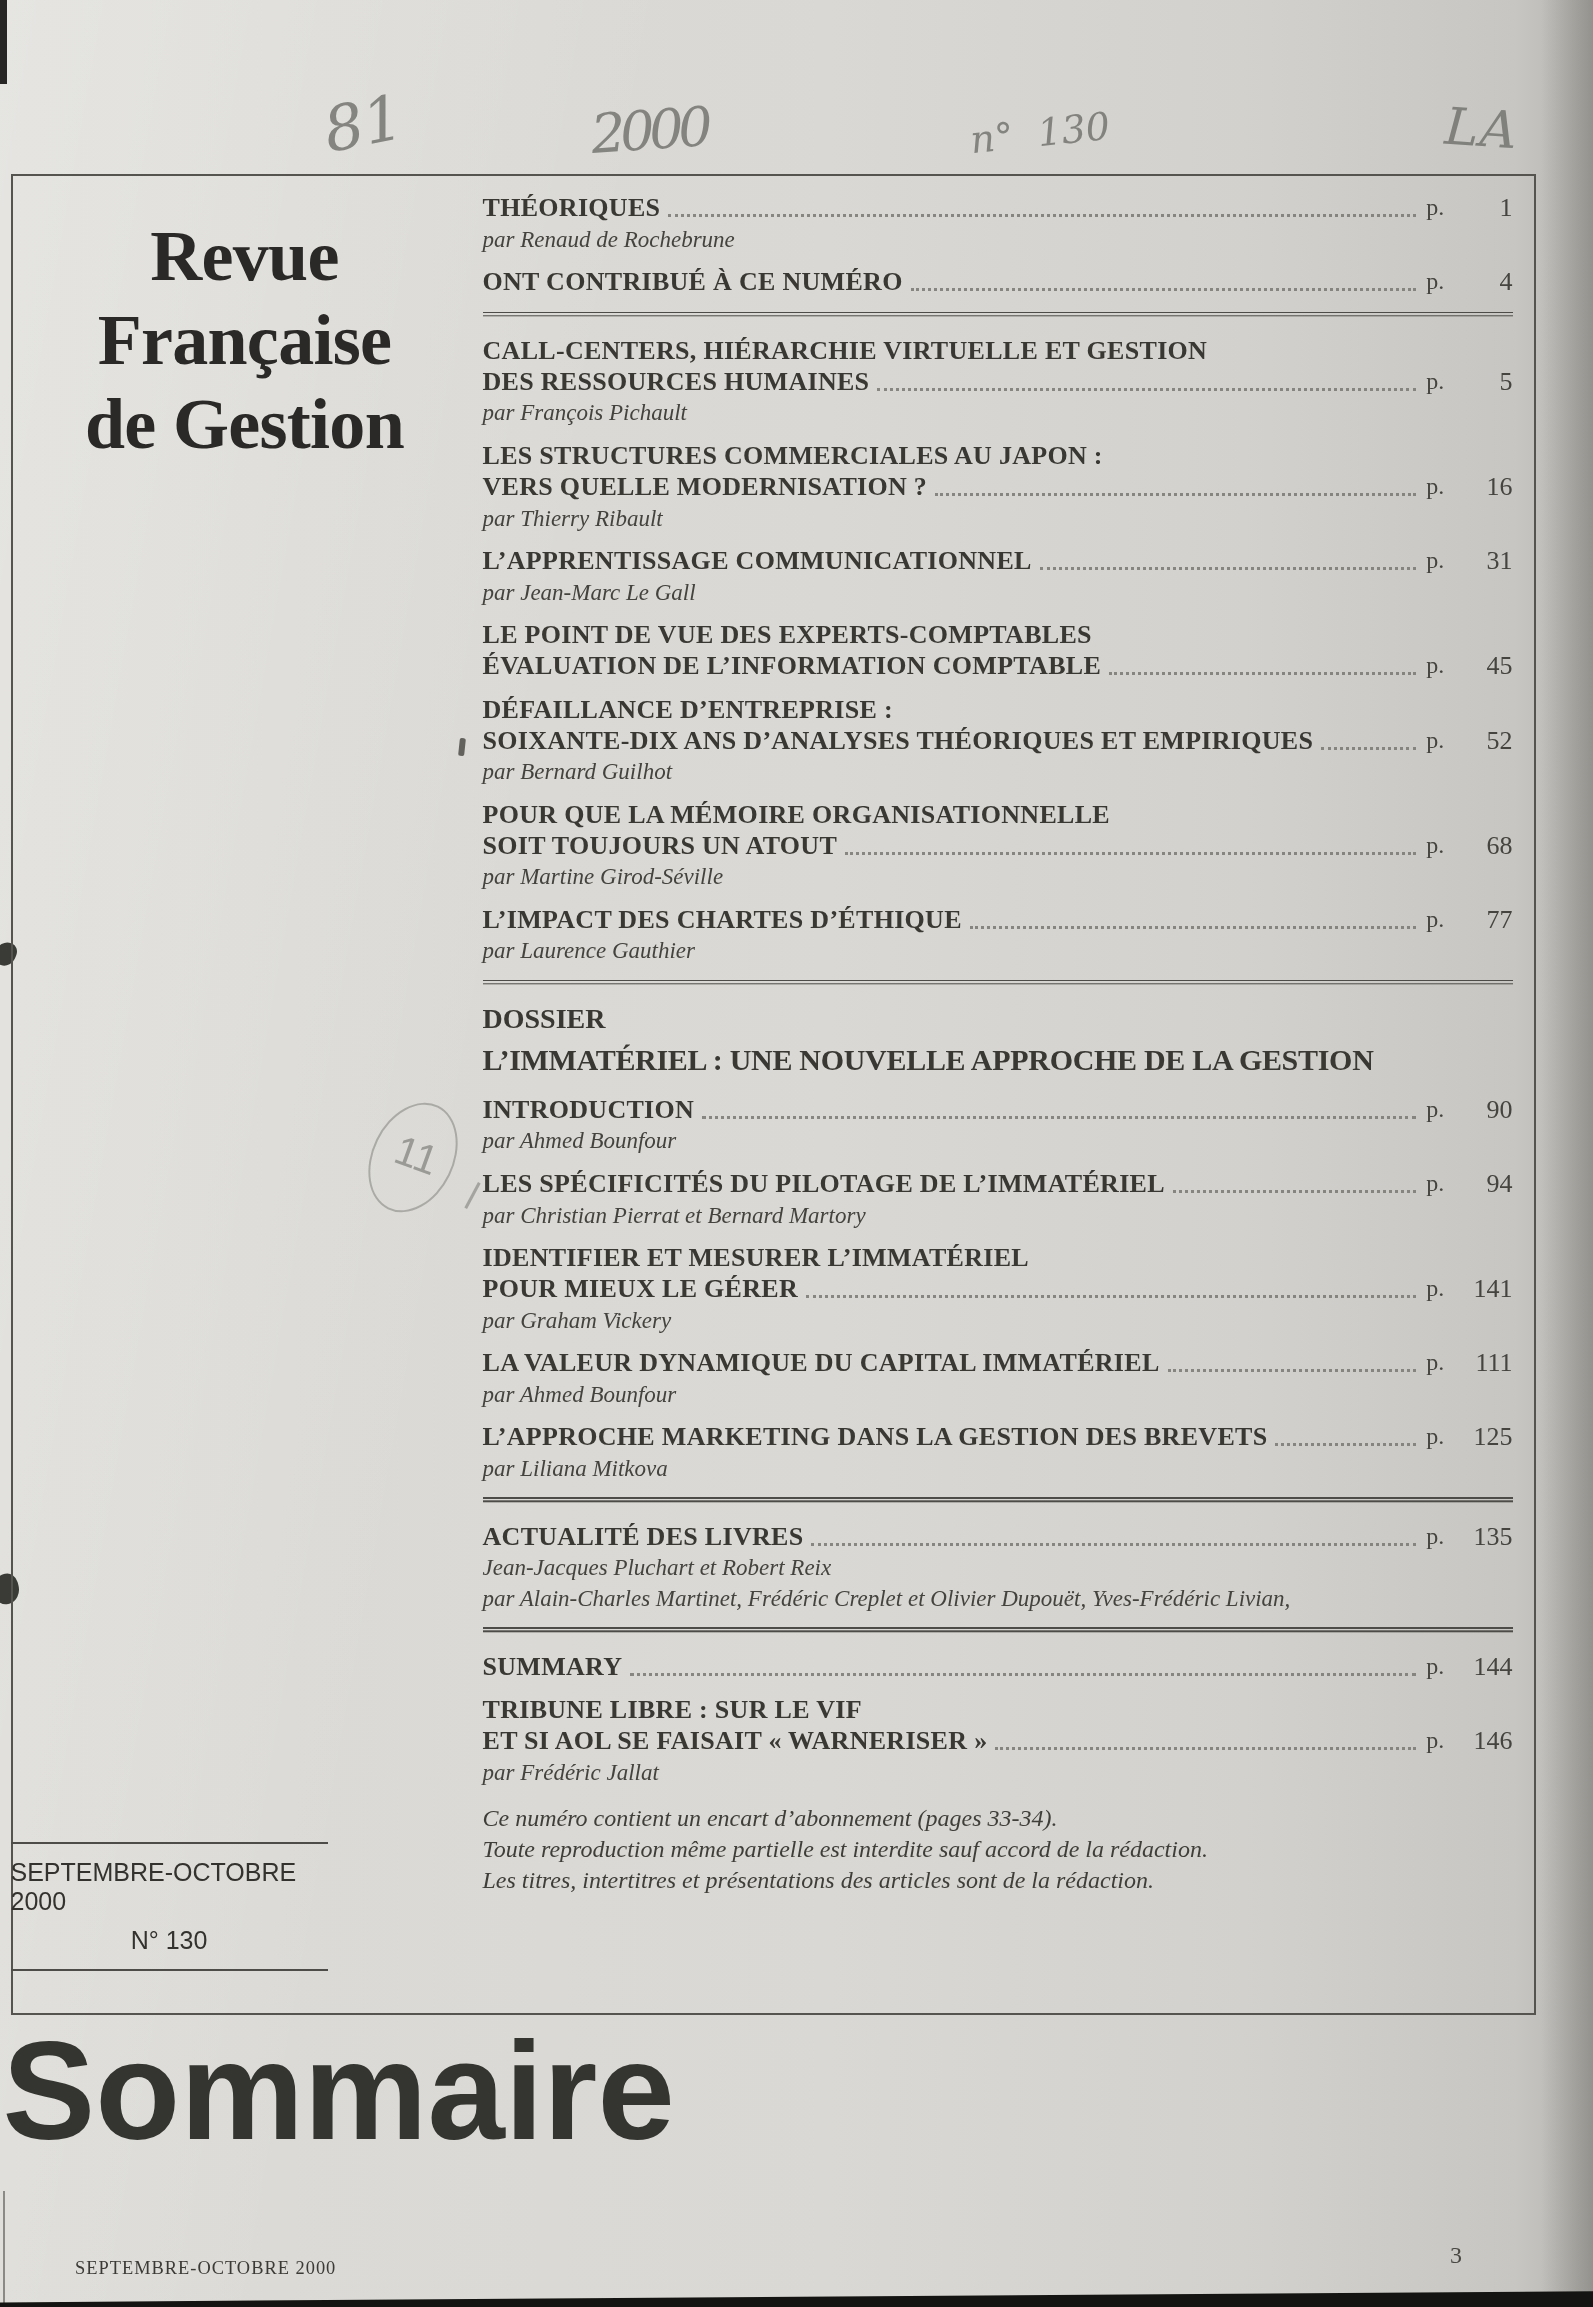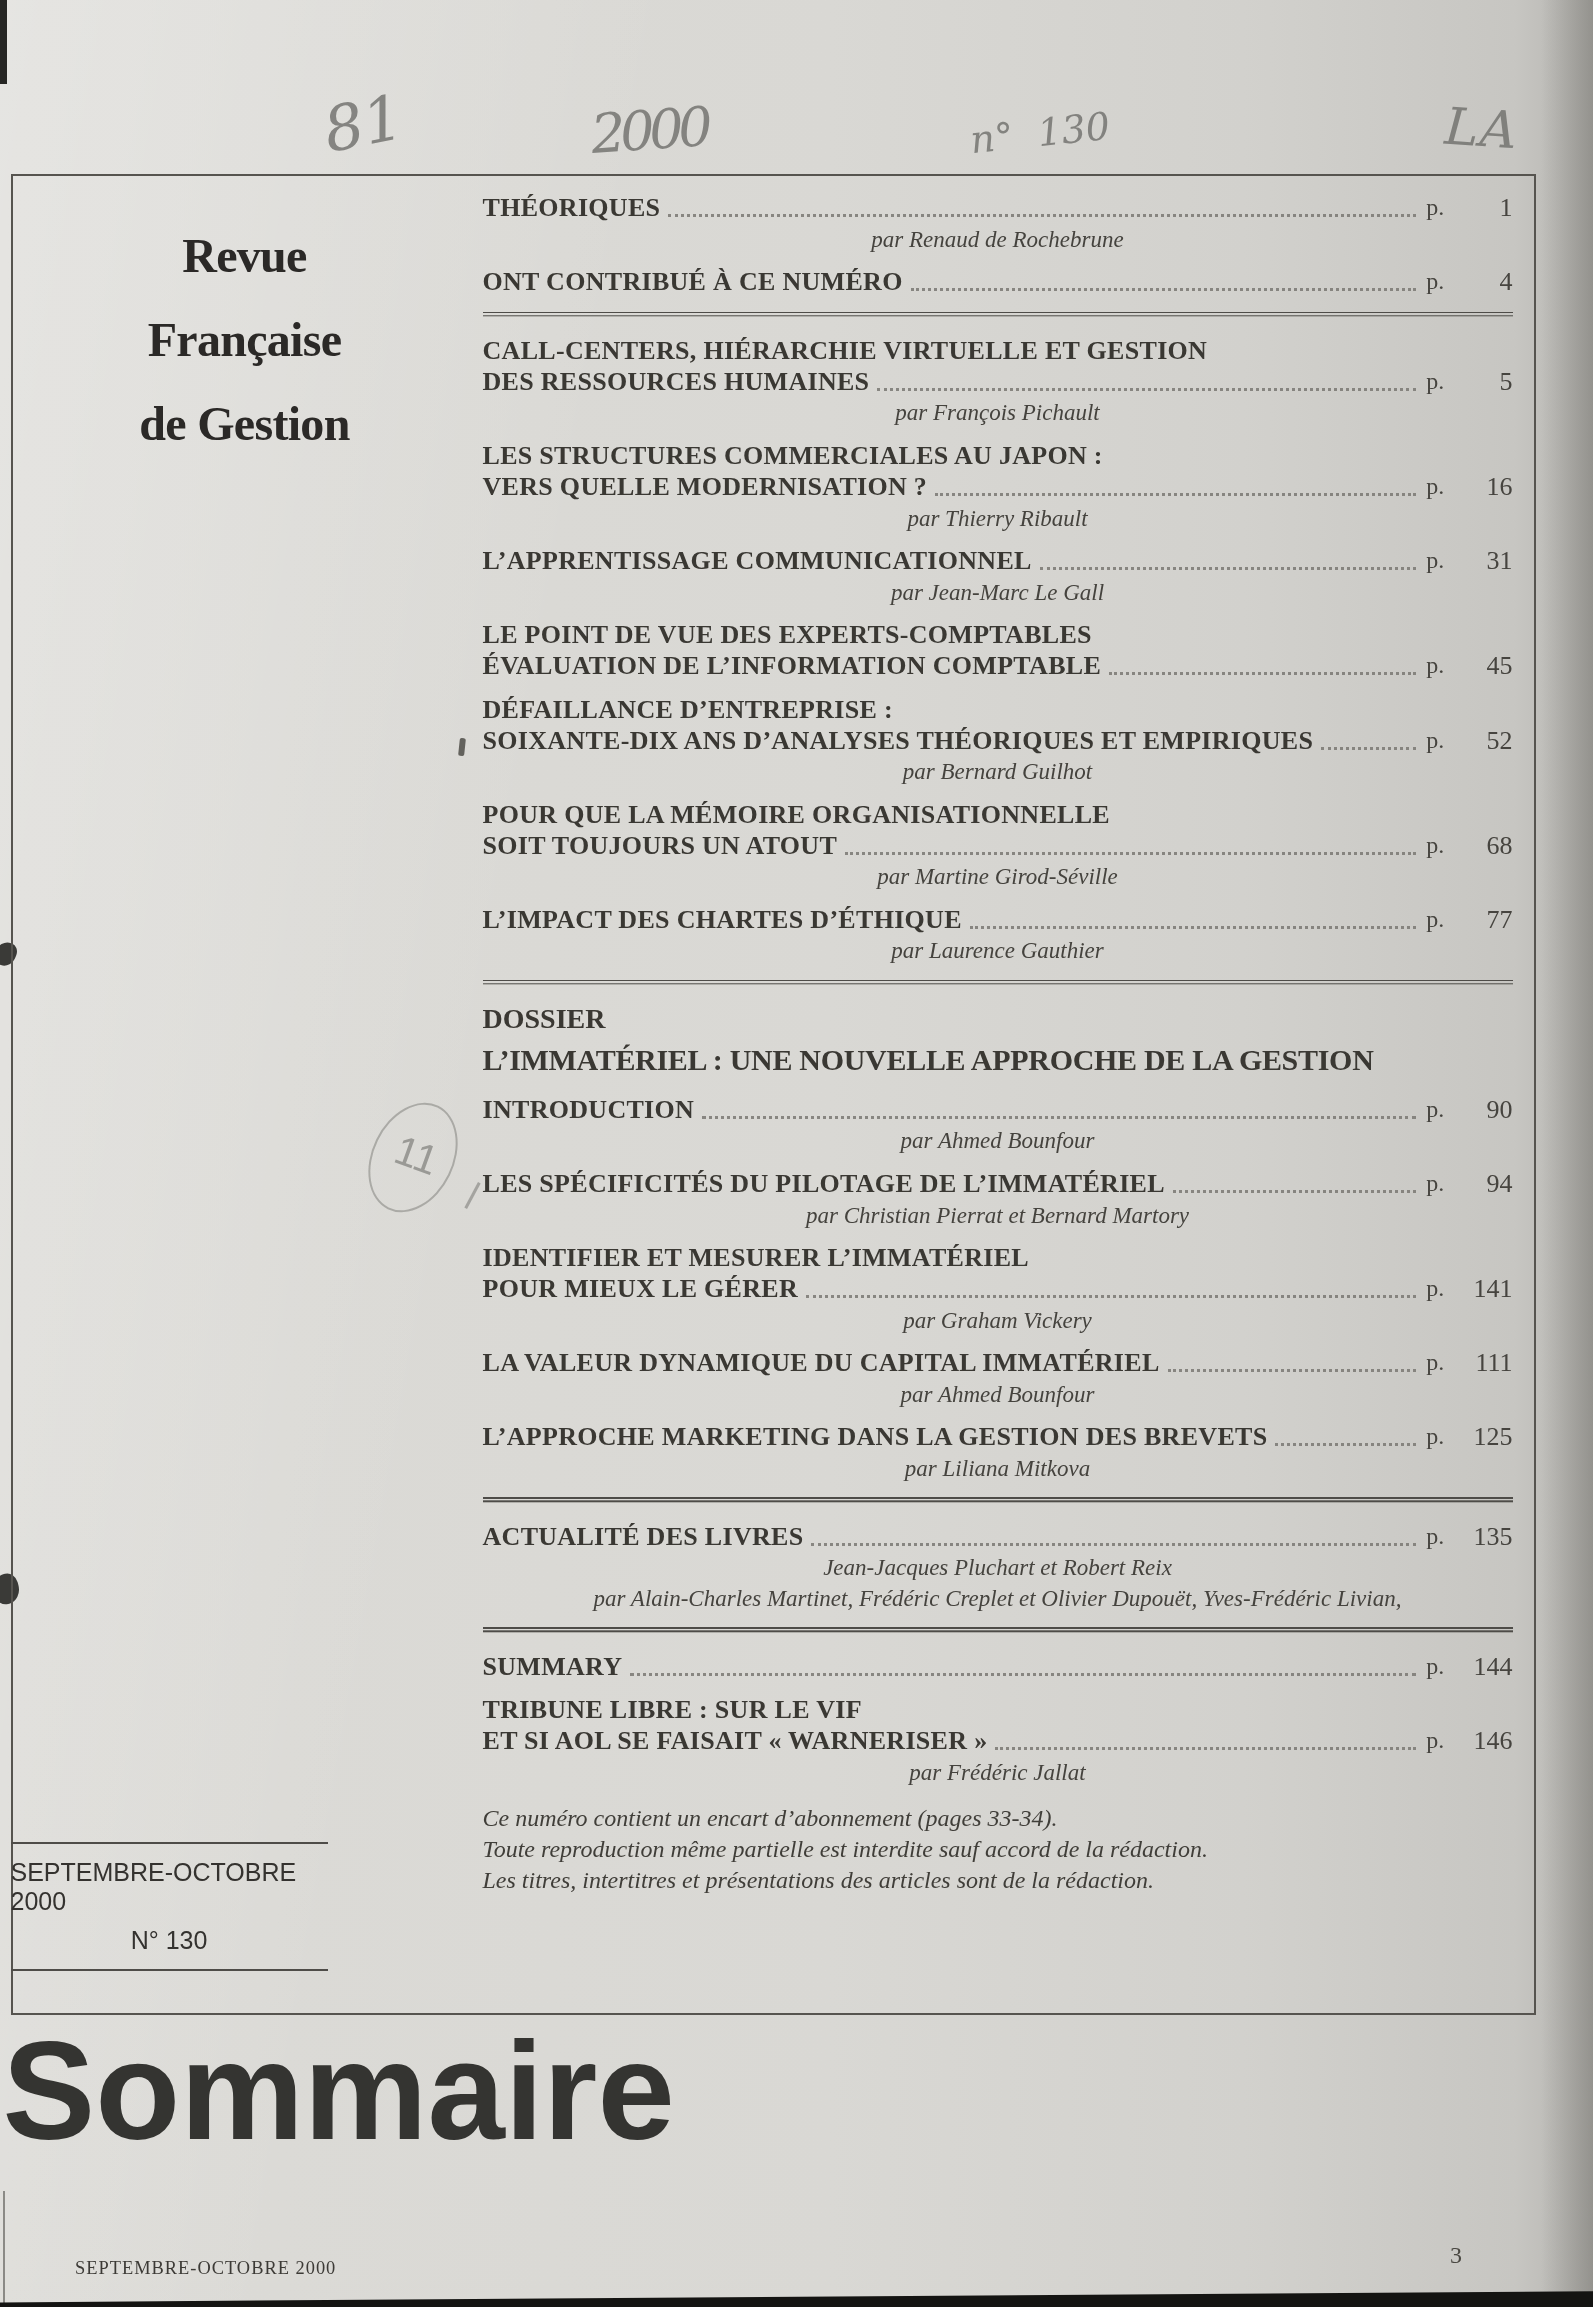--- a/index.html
+++ b/index.html
@@ -33,37 +33,37 @@
          border:2.6px solid rgba(110,110,106,.45);border-radius:50%;transform:rotate(26deg);}
   .stamp-text{position:absolute;left:20px;top:29px;font-family:"Liberation Sans",sans-serif;
          font-size:41px;color:rgba(100,100,96,.55);transform:rotate(-6deg);}
   .stamp-tick{position:absolute;left:471px;top:1181px;width:0;height:29px;
          border-left:3.3px solid rgba(110,110,106,.5);transform:rotate(28deg);}
   
   .main-box{position:absolute;left:10.5px;top:174px;width:1521px;height:1837px;
             border:2px solid #56544f;}
   
   .brand{position:absolute;left:0;top:38px;width:464px;text-align:center;
-         font-weight:bold;font-size:48px;line-height:84px;color:#2b2927;letter-spacing:-0.7px;}
+         font-weight:bold;font-size:72px;line-height:84px;color:#2b2927;letter-spacing:-0.7px;}
   
   .issue-box{position:absolute;left:-2px;top:1666px;width:317px;height:125px;
          border-top:2px solid #4e4c48;border-bottom:2px solid #4e4c48;
          display:flex;flex-direction:column;justify-content:center;align-items:center;row-gap:10.5px;
          font-family:"Liberation Sans",sans-serif;font-size:25px;color:#34322f;}
   
   .toc{position:absolute;left:470px;top:16px;width:1030px;}
   .t-line,.t-text{font-weight:bold;font-size:26px;line-height:31px;color:#3a3833;letter-spacing:0.3px;}
   .t-last{display:flex;}
   .t-text{flex:0 0 auto;white-space:nowrap;}
   .leader{flex:1 1 20px;min-width:0;align-self:flex-end;height:0;
           border-bottom:3.3px dotted #7a7873;margin:0 10.5px 6px 8px;opacity:.85;}
   .p-label{flex:0 0 auto;align-self:flex-end;font-size:24px;line-height:31px;color:#46443f;margin-right:5.3px;}
   .p-num{flex:0 0 63px;text-align:right;font-size:26px;line-height:31px;color:#46443f;}
   .entry{margin-bottom:12.5px;}
-  .author{font-style:italic;font-size:23px;line-height:28px;margin-top:2.6px;color:#45433e;text-align:center;}
+  .author{font-style:italic;font-size:23px;line-height:28px;margin-top:2.6px;color:#45433e;}
   .section-rule{height:1.3px;background:#4e4c48;box-shadow:0 3.3px 0 #4e4c48;margin:14.5px 0 22px;}
   .dossier{margin-bottom:16px;}
   .dossier-label{font-weight:bold;font-size:28px;line-height:31px;color:#3a3833;}
   .dossier-title{font-weight:bold;font-size:30px;line-height:37px;margin-top:6.6px;color:#3a3833;letter-spacing:-0.3px;}
   .notes{margin-top:16px;font-style:italic;font-size:24px;line-height:31px;color:#403e39;}
   
   .sommaire{position:absolute;left:2.6px;top:2021px;font-family:Liberation Sans, sans-serif;
         font-weight:bold;font-size:139px;line-height:139px;color:#343431;letter-spacing:0;}
   .footer-left{position:absolute;left:75px;top:2258px;font-size:18.4px;letter-spacing:1px;color:#3c3a36;}
   .footer-page{position:absolute;left:1450px;top:2242px;font-size:24px;color:#4a4842;}

